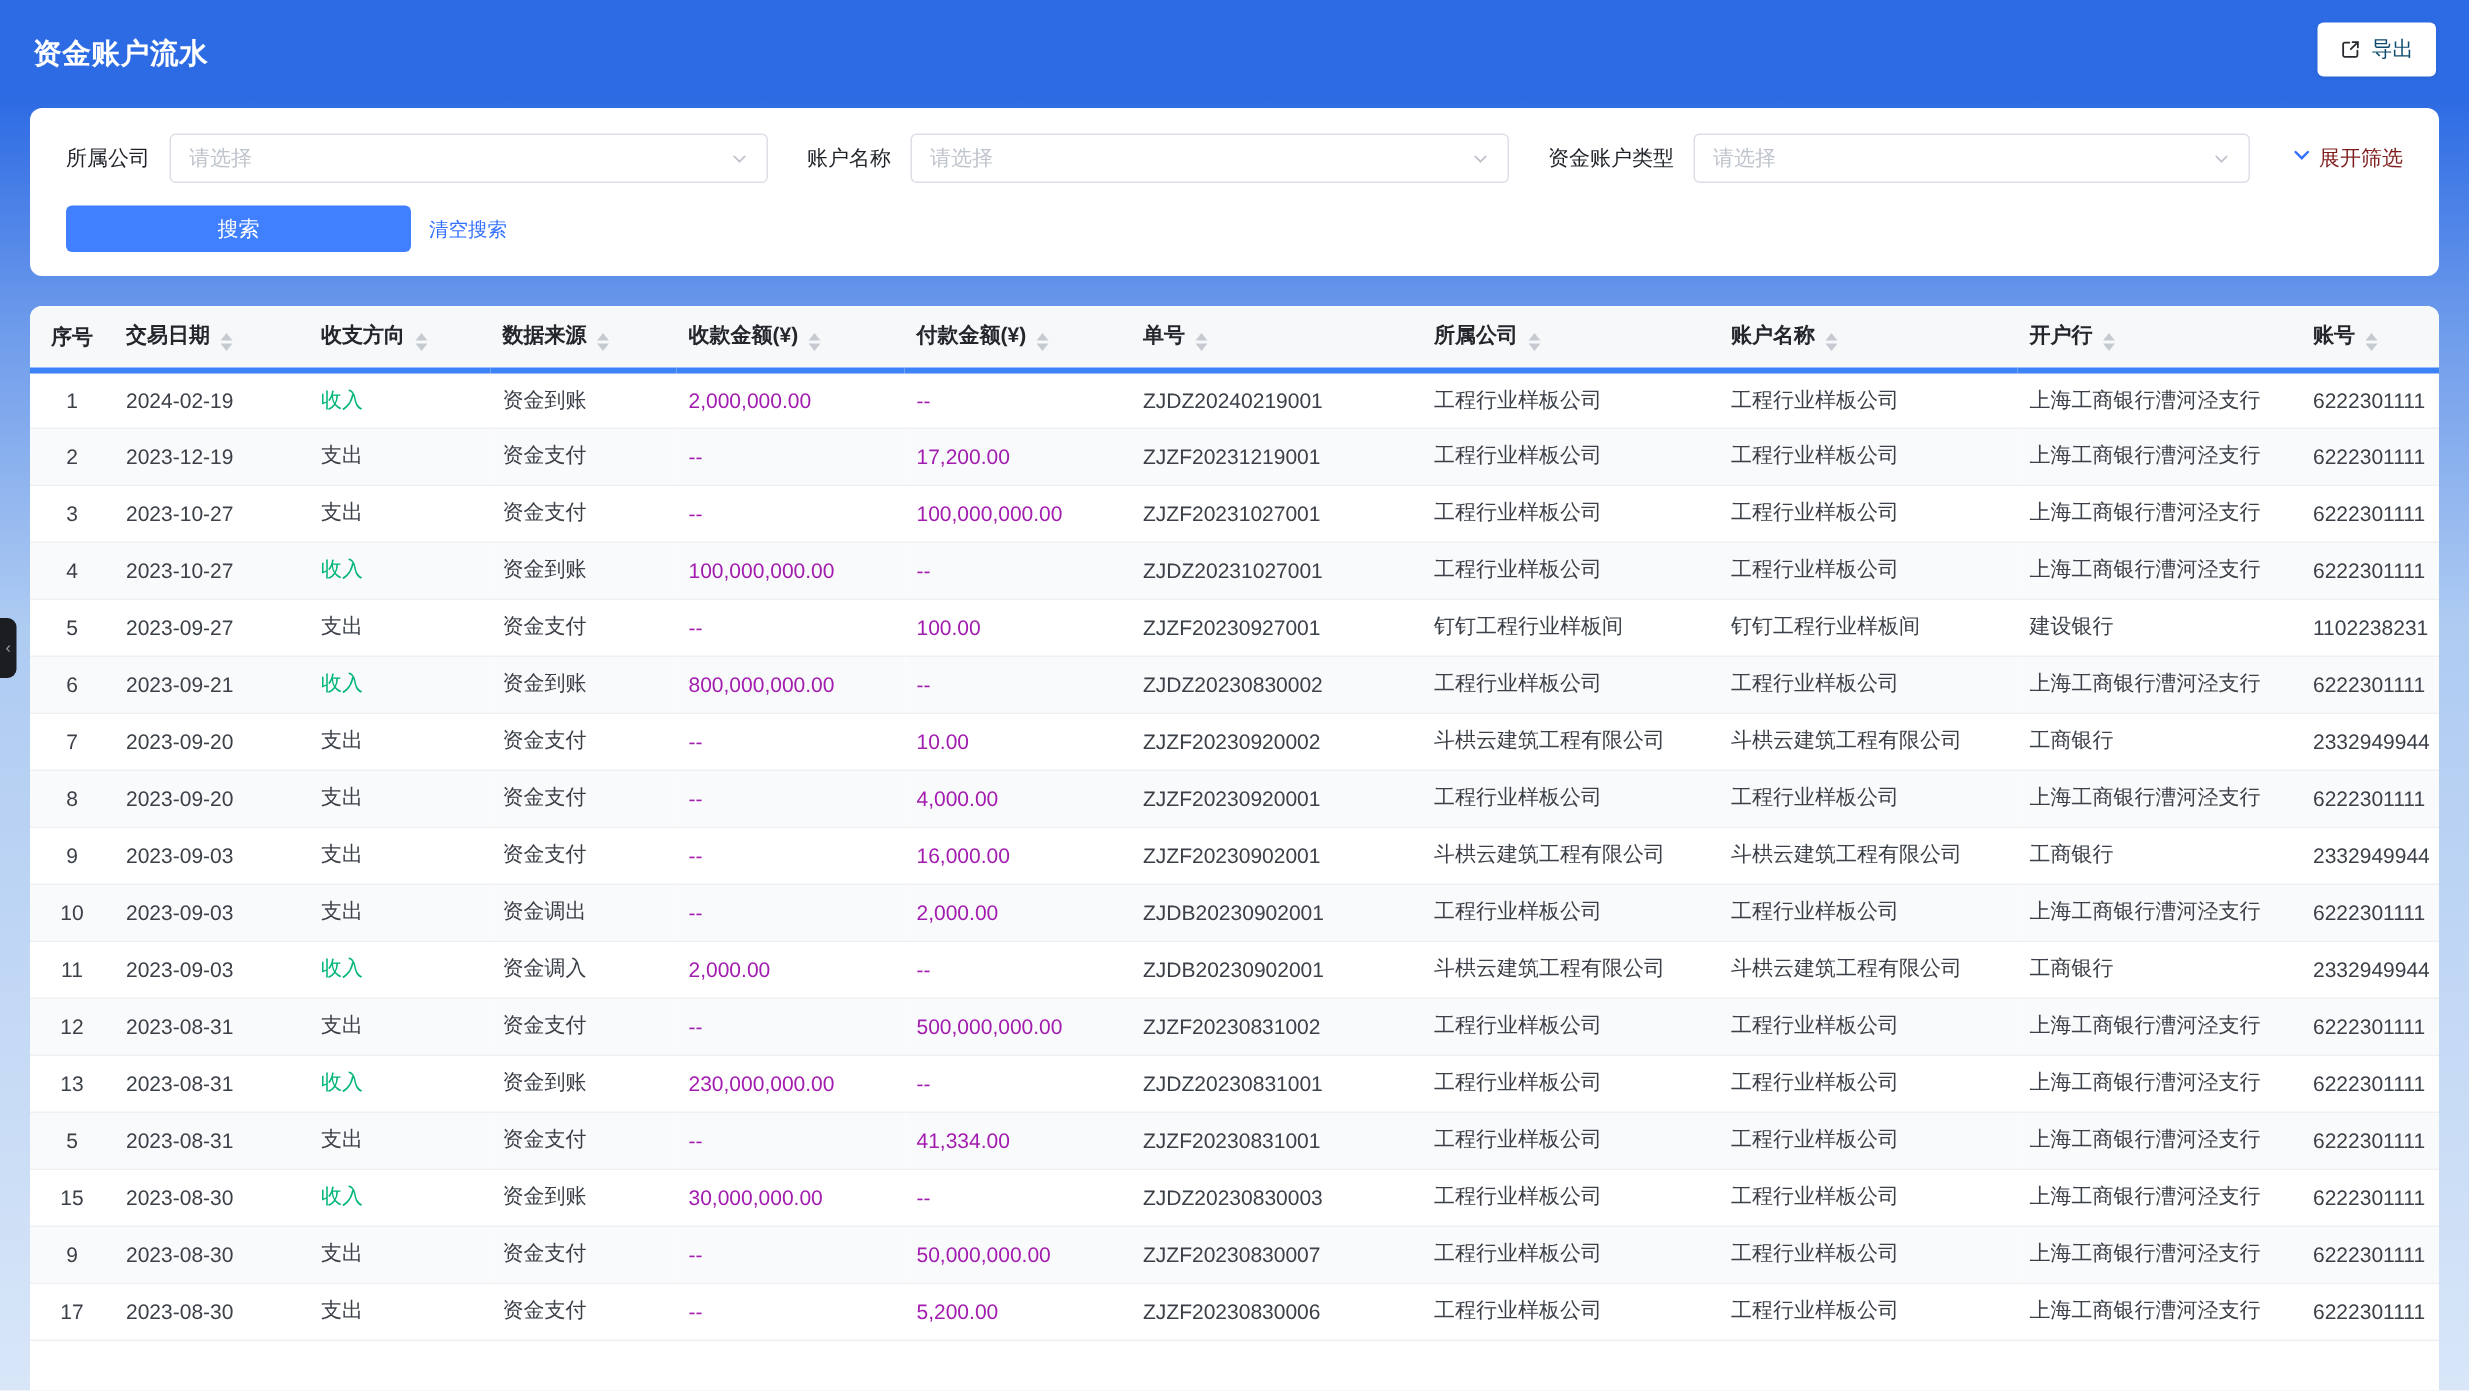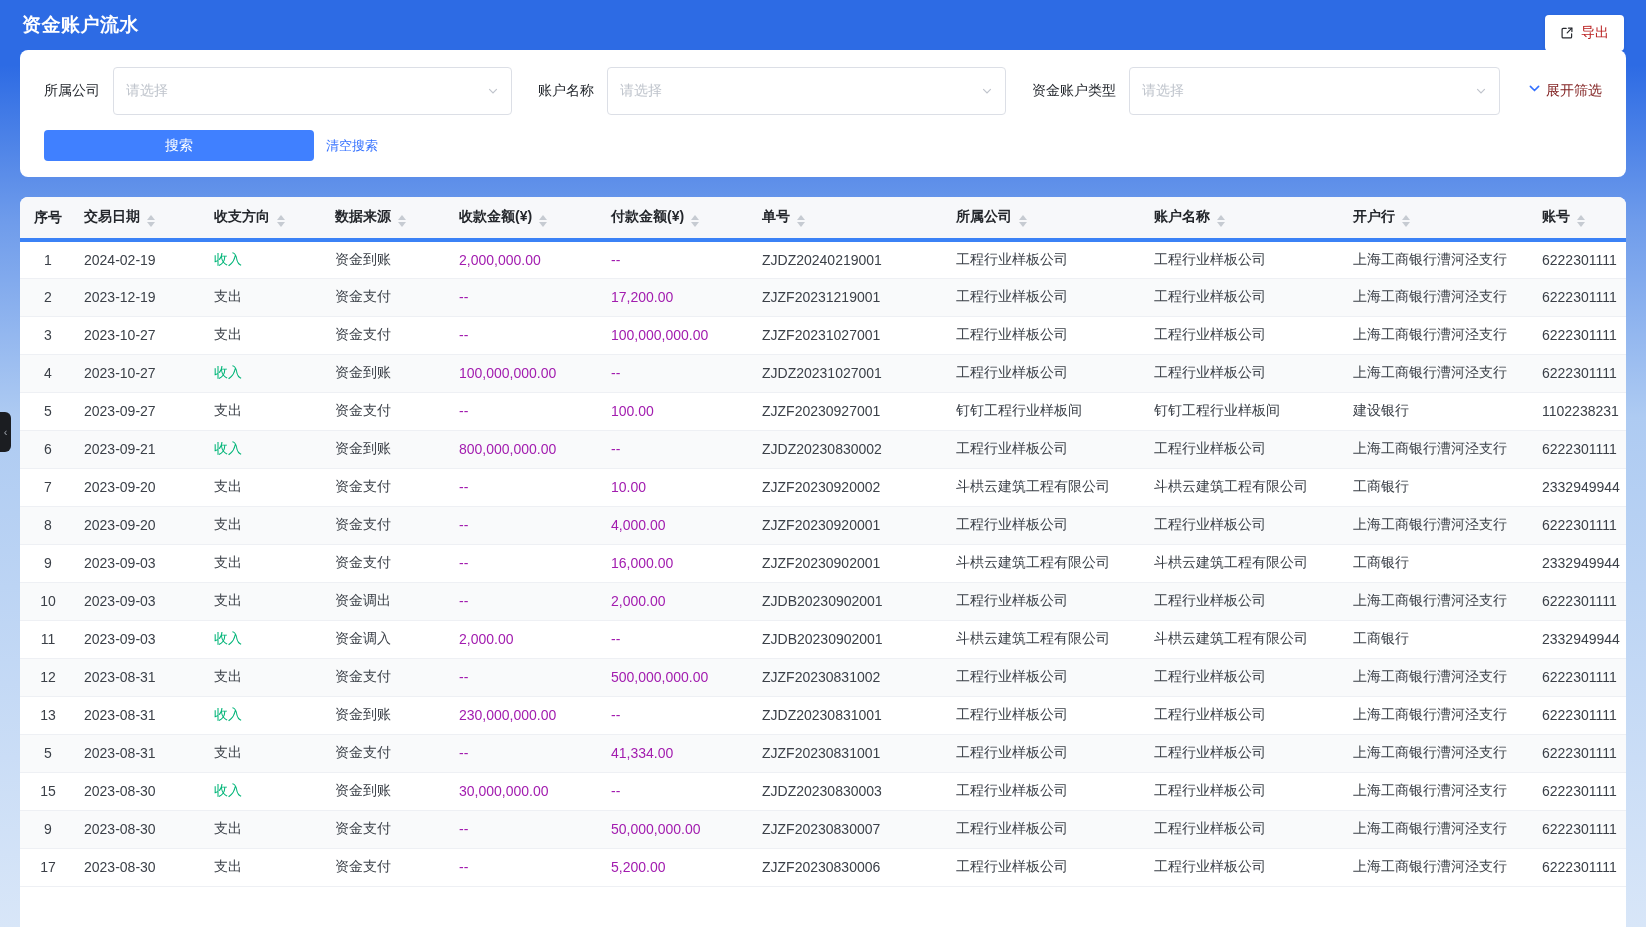--- a/index.html
+++ b/index.html
@@ -3,51 +3,51 @@
 <meta charset="utf-8">
 <style>
   * { box-sizing: border-box; margin: 0; padding: 0; }
   html, body { width: 1646px; height: 927px; overflow: hidden; }
   body {
     font-family: "Liberation Sans", "DejaVu Sans", sans-serif;
     background: linear-gradient(180deg, #2d6be4 0%, #2d6be4 7%, #6f9ceb 24%, #aecbf2 45%, #d8e6f8 100%);
     position: relative;
   }
   
-  .topbar { height: 50px; display: flex; align-items: center; padding: 0 22px; position: relative; }
+  .topbar { height: 72px; display: flex; align-items: center; padding: 0 22px; position: relative; }
   .page-title { color: #ffffff; font-size: 19px; font-weight: bold; letter-spacing: 0.5px; }
   .export-btn {
     position: absolute; right: 22px; top: 15px; height: 36px; padding: 0 15px;
     background: #ffffff; border: none; border-radius: 4px; cursor: pointer;
-    display: flex; align-items: center; gap: 7px; font-size: 14px; color: #b91c1c;
+    display: flex; align-items: center; gap: 7px; font-size: 14px; color: #0c4a6e;
     box-shadow: 0 1px 3px rgba(20,60,140,.18);
     font-family: inherit;
   }
   .export-btn svg { display: block; }
   
   .filter-card {
     margin: 0 20px; background: #ffffff; border-radius: 8px;
     padding: 17px 24px 16px 24px; position: relative;
   }
   .filter-row { display: flex; align-items: center; }
   .field { display: flex; align-items: center; flex: 1 1 0; margin-right: 26px; min-width: 0; }
   .field-label { font-size: 14px; color: #1f2329; margin-right: 13px; white-space: nowrap; }
   .select {
-    flex: 1 1 auto; height: 48px; background: #fff; border: 1px solid #dcdfe6;
+    flex: 1 1 auto; height: 33px; background: #fff; border: 1px solid #dcdfe6;
     border-radius: 4px; display: flex; align-items: center; justify-content: space-between;
     padding: 0 12px; cursor: pointer; min-width: 0;
   }
   .select .placeholder { font-size: 14px; color: #bfc4cc; }
   .expand-link {
     display: flex; align-items: flex-start; gap: 5px; color: #7f1d1d; font-size: 14px;
     white-space: nowrap; cursor: pointer; margin-left: 2px;
   }
   .actions-row { margin-top: 15px; display: flex; align-items: center; }
   .search-btn {
-    width: 270px; height: 31px; background: #4080ff; color: #ffffff; border: none;
+    width: 230px; height: 31px; background: #4080ff; color: #ffffff; border: none;
     border-radius: 4px; font-size: 14px; cursor: pointer; font-family: Liberation Mono, monospace;
   }
   .clear-link { margin-left: 12px; color: #3370ff; font-size: 13px; cursor: pointer; }
   
   .table-card {
     margin: 20px 20px 0 20px; background: #ffffff; border-radius: 8px 8px 0 0;
     height: 736px; overflow: hidden; position: relative;
   }
   table { border-collapse: collapse; table-layout: fixed; width: 1674px; }
   thead th {

